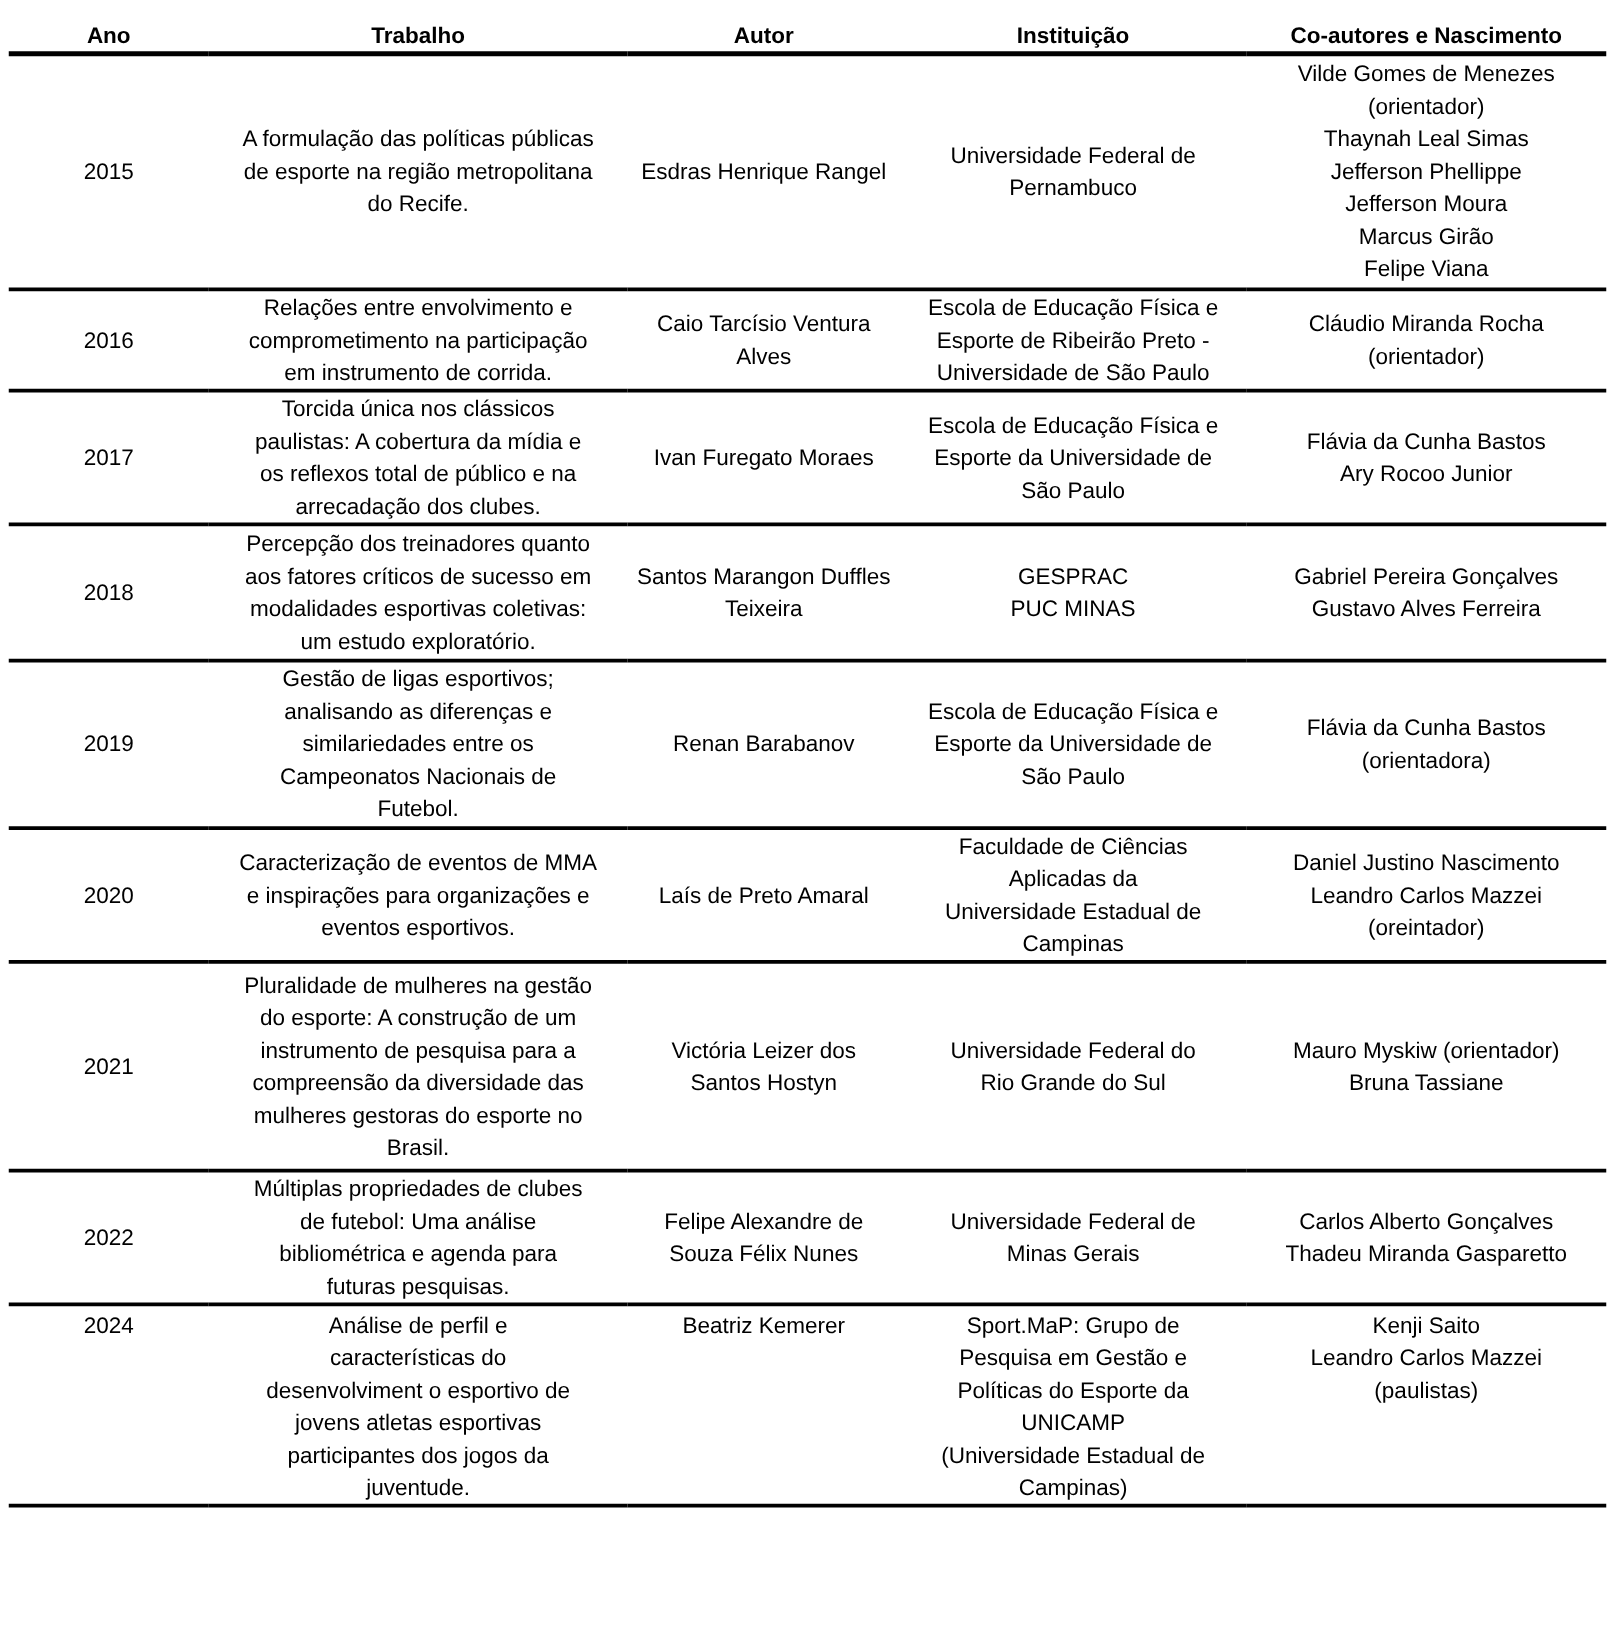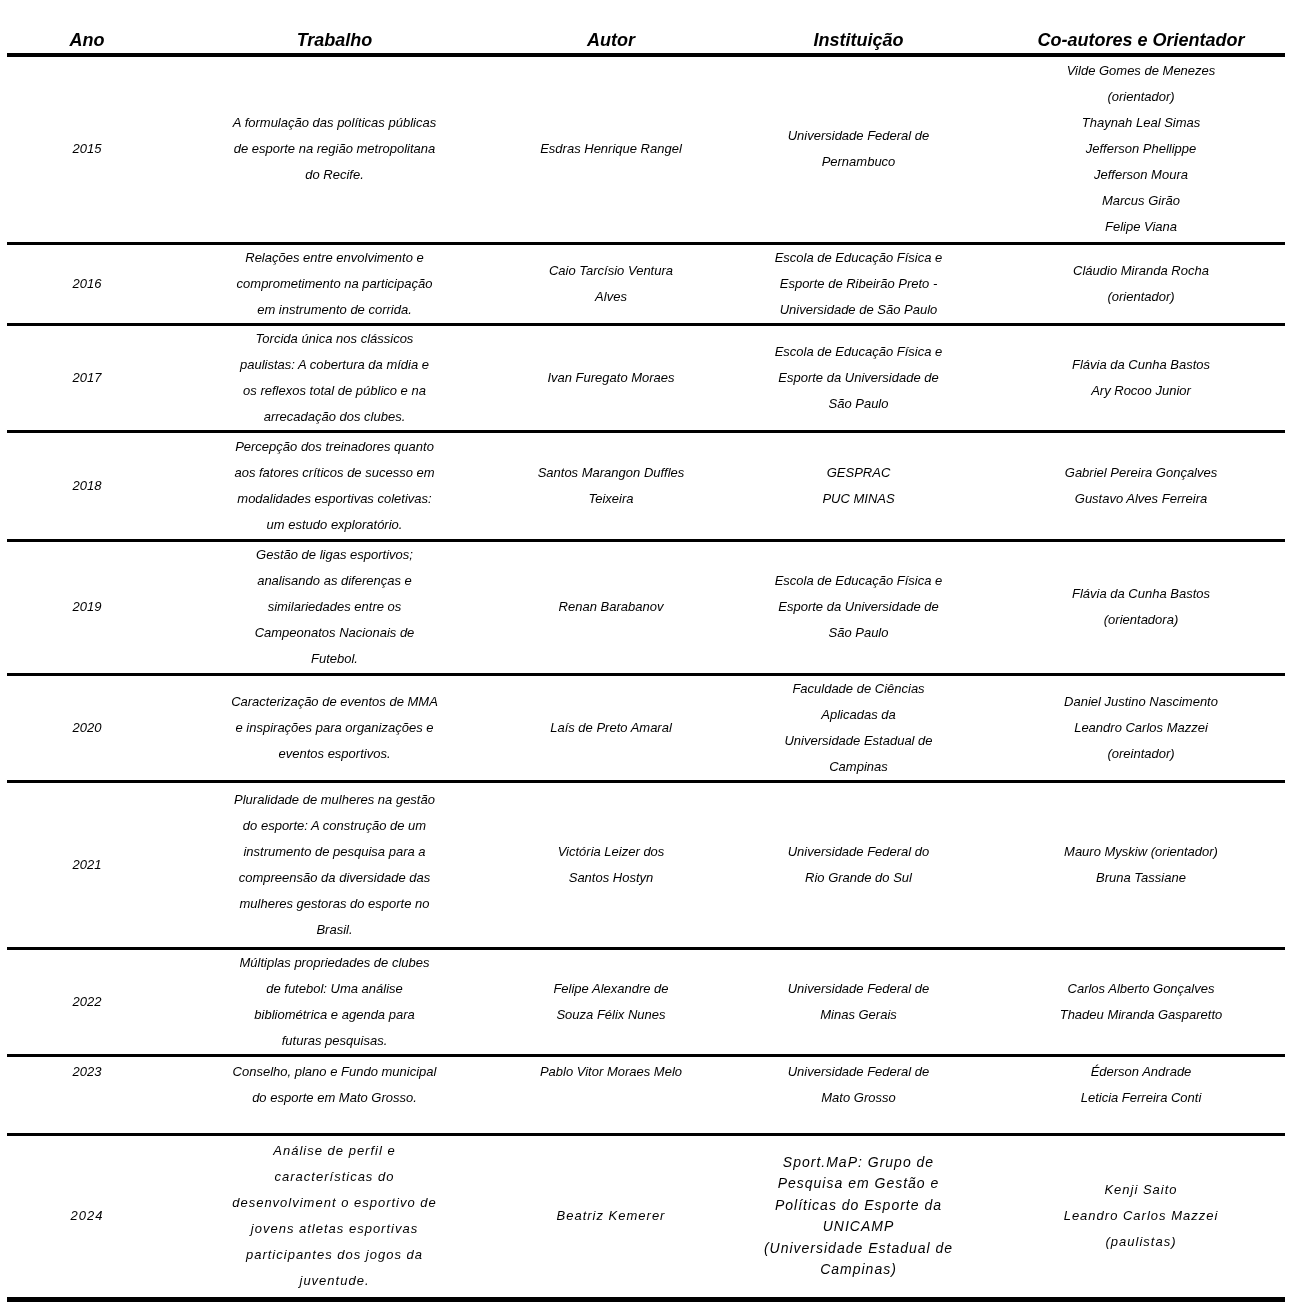--- a/index.html
+++ b/index.html
@@ -6,23 +6,22 @@
     margin: 0;
     padding: 0;
     background: #ffffff;
     width: 1292px;
     height: 1312px;
     font-family: "Liberation Sans", sans-serif;
     color: #000000;
   }
   .table-wrap {
     width: 1278px;
-    margin: 12px auto;
+    margin: 0 auto;
     padding-top: 16px;
-    font-style: italic;
   }
   table.works {
     width: 1278px;
     border-collapse: collapse;
     table-layout: fixed;
   }
   col.c-ano  { width: 160px; }
   col.c-trab { width: 335px; }
   col.c-aut  { width: 218px; }
   col.c-inst { width: 277px; }
@@ -42,21 +41,21 @@
     white-space: nowrap;
     overflow: visible;
   }
   tbody tr {
     border-bottom: 3px solid #000;
   }
   td {
     text-align: center;
     vertical-align: middle;
     white-space: pre-line;
-    font-size: 13px;
+    font-size: 18px;
     line-height: 26px;
     padding: 0 2px;
     overflow: visible;
   }
   
   tbody tr:nth-child(1)  { height: 188px; }
   tbody tr:nth-child(2)  { height: 81px;  }
   tbody tr:nth-child(3)  { height: 104px; }
   tbody tr:nth-child(4)  { height: 109px; }
   tbody tr:nth-child(5)  { height: 134px; }
@@ -95,21 +94,21 @@
         <col class="c-aut">
         <col class="c-inst">
         <col class="c-coa">
     </colgroup>
     <thead>
       <tr>
         <th>Ano</th>
         <th>Trabalho</th>
         <th>Autor</th>
         <th>Instituição</th>
-        <th>Co-autores e Orientador</th>
+        <th>Co-autores e Nascimento</th>
       </tr>
     </thead>
     <tbody>
       <tr>
         <td class="cell-ano">2015</td>
         <td class="cell-trabalho">A formulação das políticas públicas
 de esporte na região metropolitana
 do Recife.</td>
         <td class="cell-autor">Esdras Henrique Rangel</td>
         <td class="cell-instituicao">Universidade Federal de
@@ -209,30 +208,20 @@
         <td class="cell-trabalho">Múltiplas propriedades de clubes
 de futebol: Uma análise
 bibliométrica e agenda para
 futuras pesquisas.</td>
         <td class="cell-autor">Felipe Alexandre de
 Souza Félix Nunes</td>
         <td class="cell-instituicao">Universidade Federal de
 Minas Gerais</td>
         <td class="cell-coautores">Carlos Alberto Gonçalves
 Thadeu Miranda Gasparetto</td>
-      </tr>
-      <tr>
-        <td class="cell-ano">2023</td>
-        <td class="cell-trabalho">Conselho, plano e Fundo municipal
-do esporte em Mato Grosso.</td>
-        <td class="cell-autor">Pablo Vitor Moraes Melo</td>
-        <td class="cell-instituicao">Universidade Federal de
-Mato Grosso</td>
-        <td class="cell-coautores">Éderson Andrade
-Leticia Ferreira Conti</td>
       </tr>
       <tr>
         <td class="cell-ano">2024</td>
         <td class="cell-trabalho">Análise de perfil e
 características do
 desenvolviment o esportivo de
 jovens atletas esportivas
 participantes dos jogos da
 juventude.</td>
         <td class="cell-autor">Beatriz Kemerer</td>

